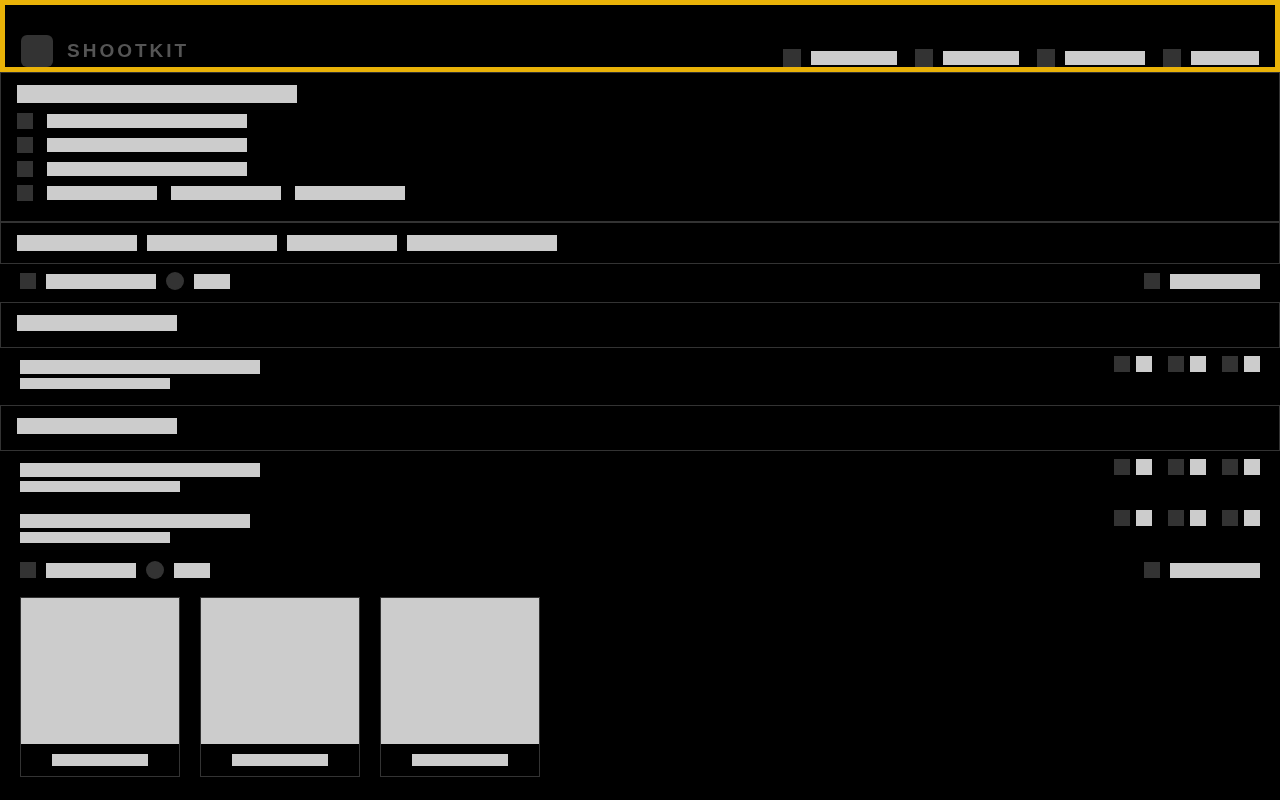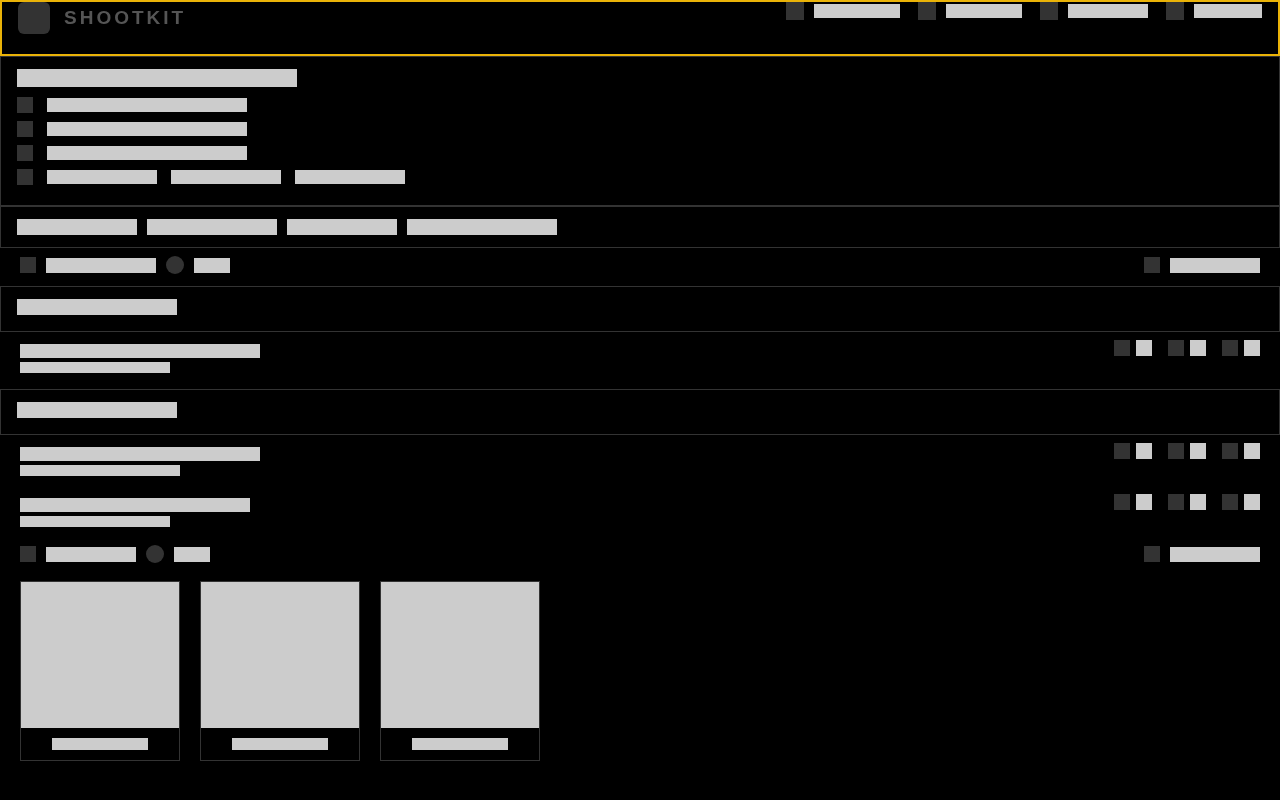--- a/index.html
+++ b/index.html
@@ -1,17 +1,17 @@
 <!DOCTYPE html>
 <html><head>
 <meta charset="utf-8">
 <style>
 * { margin:0; padding:0; box-sizing:border-box; }
 body { background:#000; font-family:Arial,Helvetica,sans-serif; width:1280px; height:800px; overflow:hidden; color:#ccc; }
-.hdr { height:56px; border:2px solid #eab308; display:flex; align-items:flex-start; padding:0 16px; justify-content:space-between; }
+.hdr { height:72px; border:5px solid #eab308; display:flex; align-items:flex-end; padding:0 16px; justify-content:space-between; }
 .logo-wrap { display:flex; align-items:center; gap:14px; }
 .logo-box { width:32px; height:32px; background:#333; border-radius:6px; }
 .logo-text { color:#555; letter-spacing:3px; font-size:19px; font-weight:600; }
 .nav { display:flex; gap:18px; }
 .nav-item { display:flex; align-items:center; gap:10px; }
 .nav-icon { width:18px; height:18px; background:#333; }
 .nav-bar { height:14px; width:86px; background:#ccc; }
 .nav-bar.w2 { width:76px; }
 .nav-bar.w3 { width:80px; }
 .nav-bar.w4 { width:68px; }

